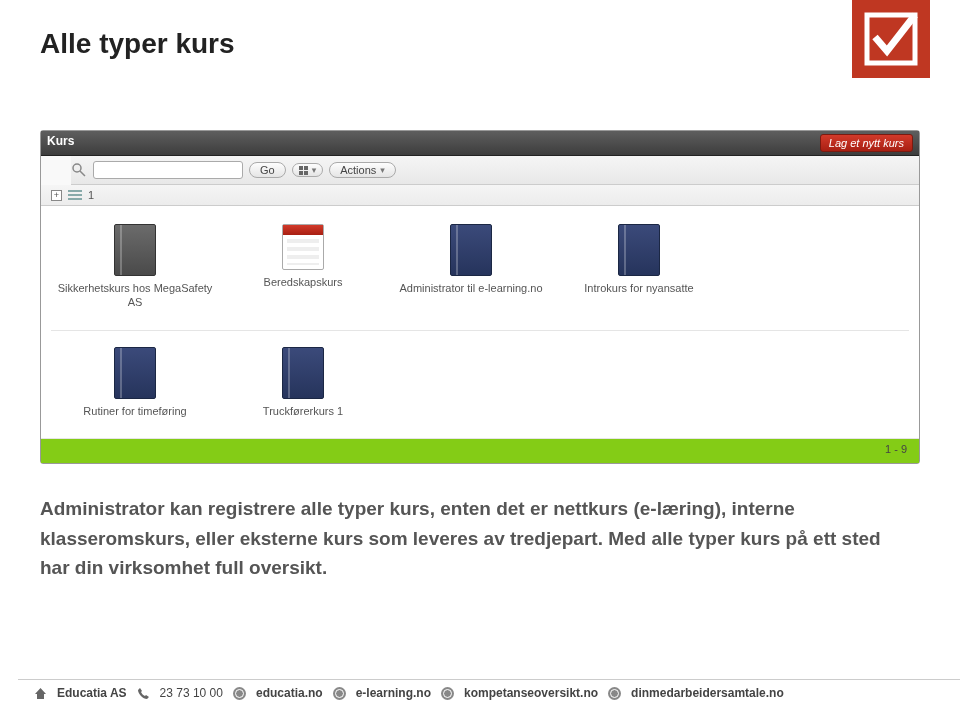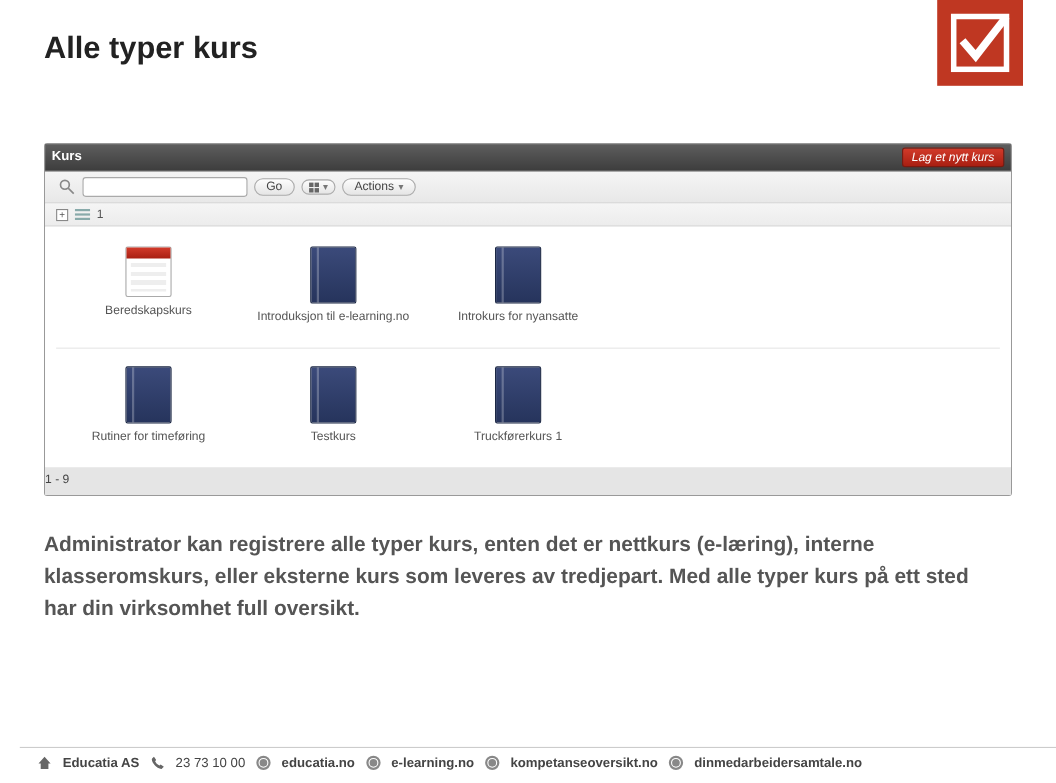--- a/index.html
+++ b/index.html
@@ -9,21 +9,21 @@
 
 .logo-box { position: absolute; top: 0; right: 30px; width: 78px; height: 78px; background: #bf3722; display: flex; align-items: center; justify-content: center; }
 .logo-box svg { width: 60px; height: 60px; }
 
 .app-window { margin: 60px 40px 0 40px; border: 1px solid #999; border-radius: 3px; background: #f9f9f9; font-size: 11px; }
 
 .app-header { background: linear-gradient(#5e5e5e,#3d3d3d); color: #fff; display: flex; justify-content: space-between; align-items: flex-start; padding: 3px 6px; border-bottom: 1px solid #222; }
 .app-header .title { font-weight: 700; font-size: 12px; }
 .new-btn { background: linear-gradient(#d23a2a,#a81f12); color: #fff; border: 1px solid #7a1a10; border-radius: 3px; padding: 2px 8px; font-size: 11px; cursor: pointer; font-style: italic; }
 
-.toolbar { display: flex; align-items: center; gap: 6px; padding: 5px 12px; background: linear-gradient(#f5f5f5,#e8e8e8); border-bottom: 1px solid #ccc; }
+.toolbar { display: flex; align-items: center; gap: 6px; padding: 5px 0; background: linear-gradient(#f5f5f5,#e8e8e8); border-bottom: 1px solid #ccc; margin-left: 30px; }
 .mag { width: 16px; height: 16px; }
 .search-input { width: 150px; height: 18px; border: 1px solid #aaa; border-radius: 3px; font-size: 11px; padding: 0 4px; }
 .pill-btn { background: linear-gradient(#fdfdfd,#e5e5e5); border: 1px solid #aaa; border-radius: 9px; padding: 1px 10px; font-size: 11px; cursor: pointer; display: inline-flex; align-items: center; gap: 4px; color: #444; }
 .view-btn { padding: 1px 6px; }
 .grid-icon { display: inline-grid; grid-template-columns: 4px 4px; grid-template-rows: 4px 4px; gap: 1px; }
 .grid-icon span { background: #666; }
 .chev { font-size: 9px; color: #777; }
 
 .subbar { display: flex; align-items: center; gap: 6px; padding: 4px 10px; background: linear-gradient(#f5f5f5,#ececec); border-bottom: 1px solid #ccc; color: #555; font-size: 11px; }
 .plus-box { width: 11px; height: 11px; border: 1px solid #888; display: flex; align-items: center; justify-content: center; font-size: 9px; line-height: 1; cursor: pointer; background:#fff; }
@@ -38,21 +38,21 @@
 .book-blue::before { content:""; position:absolute; left:5px; top:0; bottom:0; width:2px; background: rgba(255,255,255,0.25); }
 .book-grey { background: linear-gradient(#6b6b6b,#4a4a4a); border-radius: 2px; border: 1px solid #333; }
 .book-grey::before { content:""; position:absolute; left:5px; top:0; bottom:0; width:2px; background: rgba(255,255,255,0.25); }
 .cal-icon { width: 42px; height: 46px; background: #fff; border: 1px solid #aaa; border-radius: 2px; position: relative; }
 .cal-icon::before { content:""; position:absolute; top:0; left:0; right:0; height:10px; background: linear-gradient(#d23a2a,#a81f12); }
 .cal-icon::after { content:""; position:absolute; top:14px; left:4px; right:4px; bottom:4px; background: repeating-linear-gradient(#eee,#eee 4px,#fff 4px,#fff 8px); }
 .cal-small { width:42px; height:46px; background:#fff; border:1px solid #aaa; border-radius:2px; position:relative;}
 .cal-small .red { position:absolute; top:10px; left:6px; width:12px; height:10px; background:#c33; }
 .cal-small .grid { position:absolute; top:6px; left:4px; right:4px; bottom:4px; background: linear-gradient(#ddd 1px, transparent 1px) 0 0/100% 8px; }
 
-.footer-count { padding: 4px 12px 8px 0; color: #444; font-size: 11px; border-top: 1px solid #e5e5e5; background: #e5e5e5; }
+.footer-count { text-align: right; padding: 4px 12px 8px 0; color: #444; font-size: 11px; border-top: 1px solid #e5e5e5; background: #84cc16; }
 
 .description { margin: 30px 50px 0 40px; font-size: 19px; line-height: 1.55; color: #555; font-weight: bold; }
 
 .page-footer { position: absolute; bottom: 12px; left: 18px; right: 0; border-top: 1px solid #ccc; padding-top: 6px; display: flex; align-items: center; gap: 10px; font-size: 12px; font-weight: 700; color: #444; padding-left: 16px; }
 .page-footer .thin { font-weight: 400; }
 .fico { width: 13px; height: 13px; display: inline-block; vertical-align: middle; }
 .globe { border-radius: 50%; background: #888; position: relative; }
 .globe::after { content:""; position:absolute; inset:2px; border:1px solid #fff; border-radius:50%; }
 </style>
 </head>
@@ -101,41 +101,41 @@
     <svg width="14" height="11">
         <rect x="0" y="0" width="14" height="2" fill="#8aa"></rect>
         <rect x="0" y="4" width="14" height="2" fill="#8aa"></rect>
         <rect x="0" y="8" width="14" height="2" fill="#8aa"></rect>
       </svg>
     <span>1</span>
   </div>
 
   <div class="course-grid">
     <div class="course-card">
+      <div class="book-icon book-grey"></div>
+      <div class="label">Sikkerhetskurs hos MegaSafety AS</div>
+    </div>
+    <div class="course-card">
       <div class="cal-icon"></div>
       <div class="label">Beredskapskurs</div>
     </div>
     <div class="course-card">
       <div class="book-icon book-blue"></div>
-      <div class="label">Introduksjon til e-learning.no</div>
+      <div class="label">Administrator til e-learning.no</div>
     </div>
     <div class="course-card">
       <div class="book-icon book-blue"></div>
       <div class="label">Introkurs for nyansatte</div>
     </div>
 
     <div class="course-row-divider"></div>
 
     <div class="course-card">
       <div class="book-icon book-blue"></div>
       <div class="label">Rutiner for timeføring</div>
-    </div>
-    <div class="course-card">
-      <div class="book-icon book-blue"></div>
-      <div class="label">Testkurs</div>
     </div>
     <div class="course-card">
       <div class="book-icon book-blue"></div>
       <div class="label">Truckførerkurs 1</div>
     </div>
   </div>
 
   <div class="footer-count">1 - 9</div>
 </div>
 

